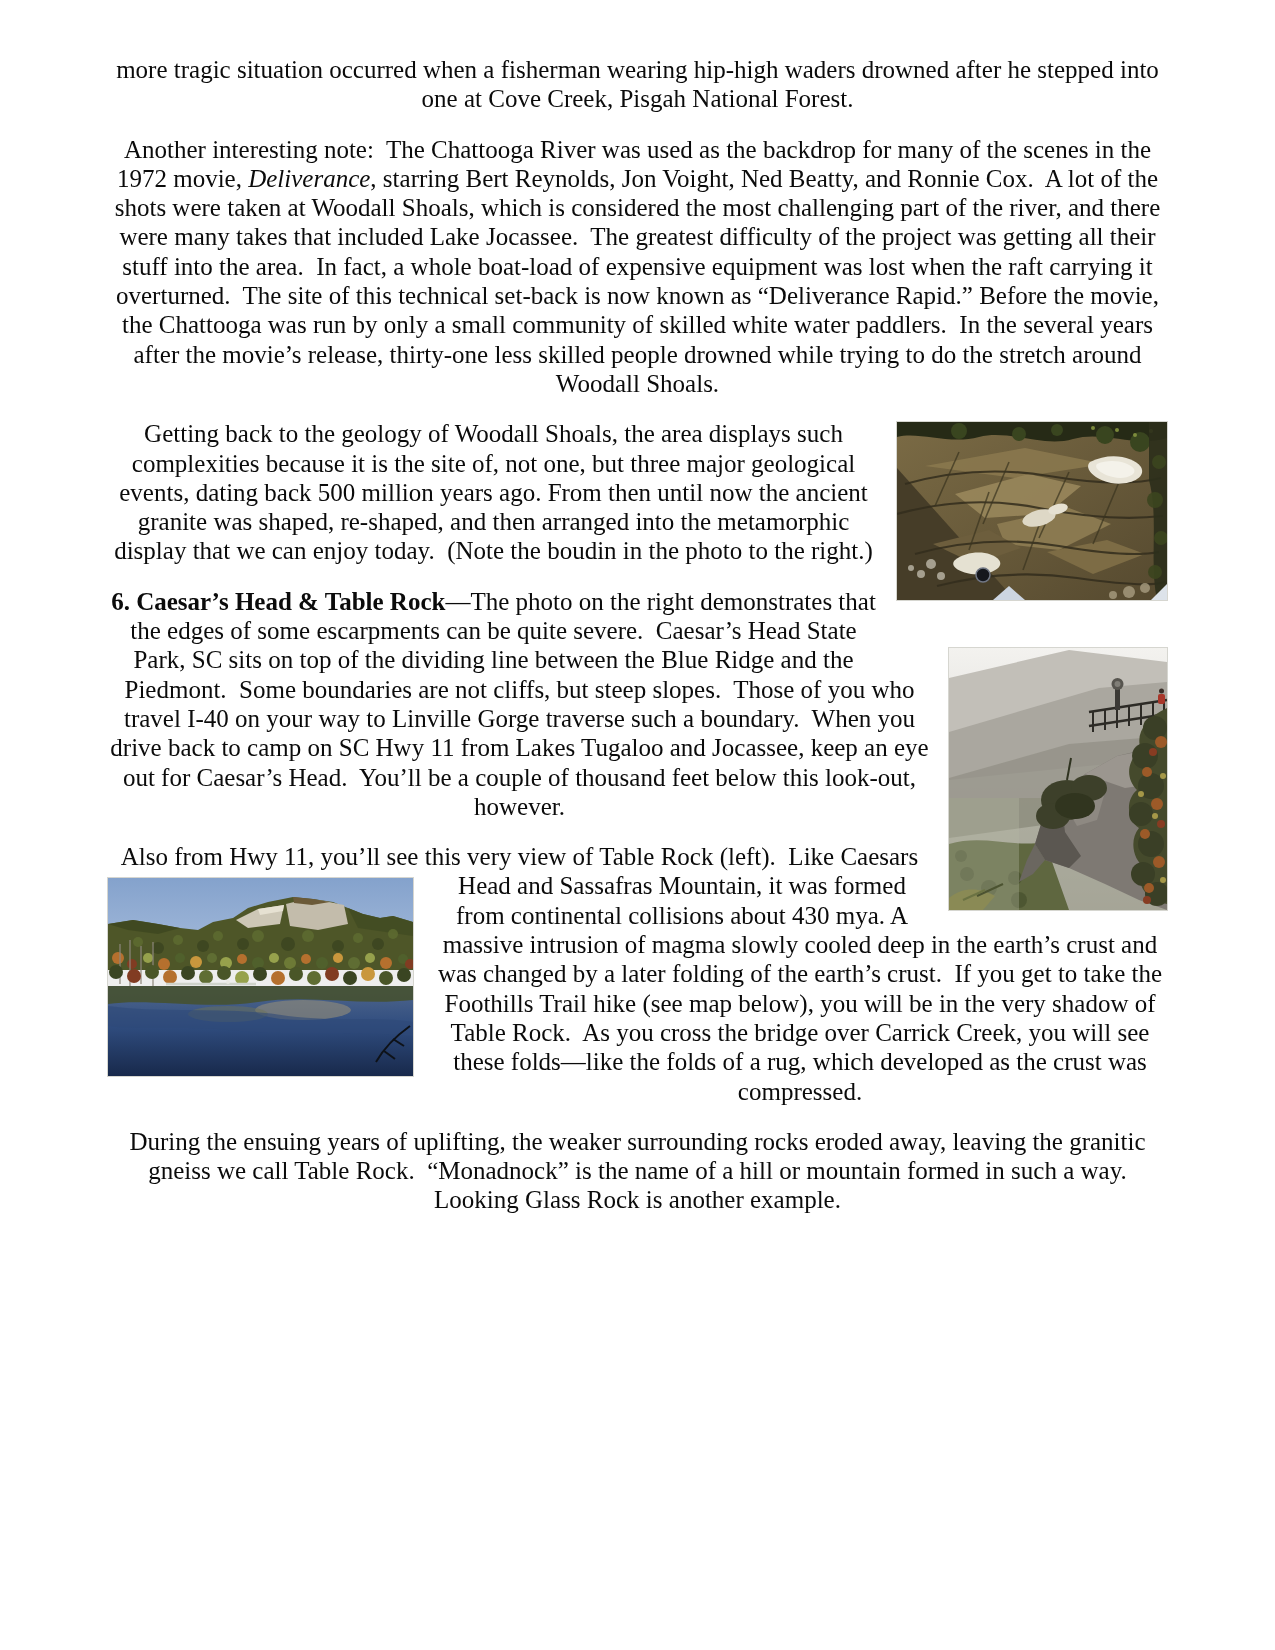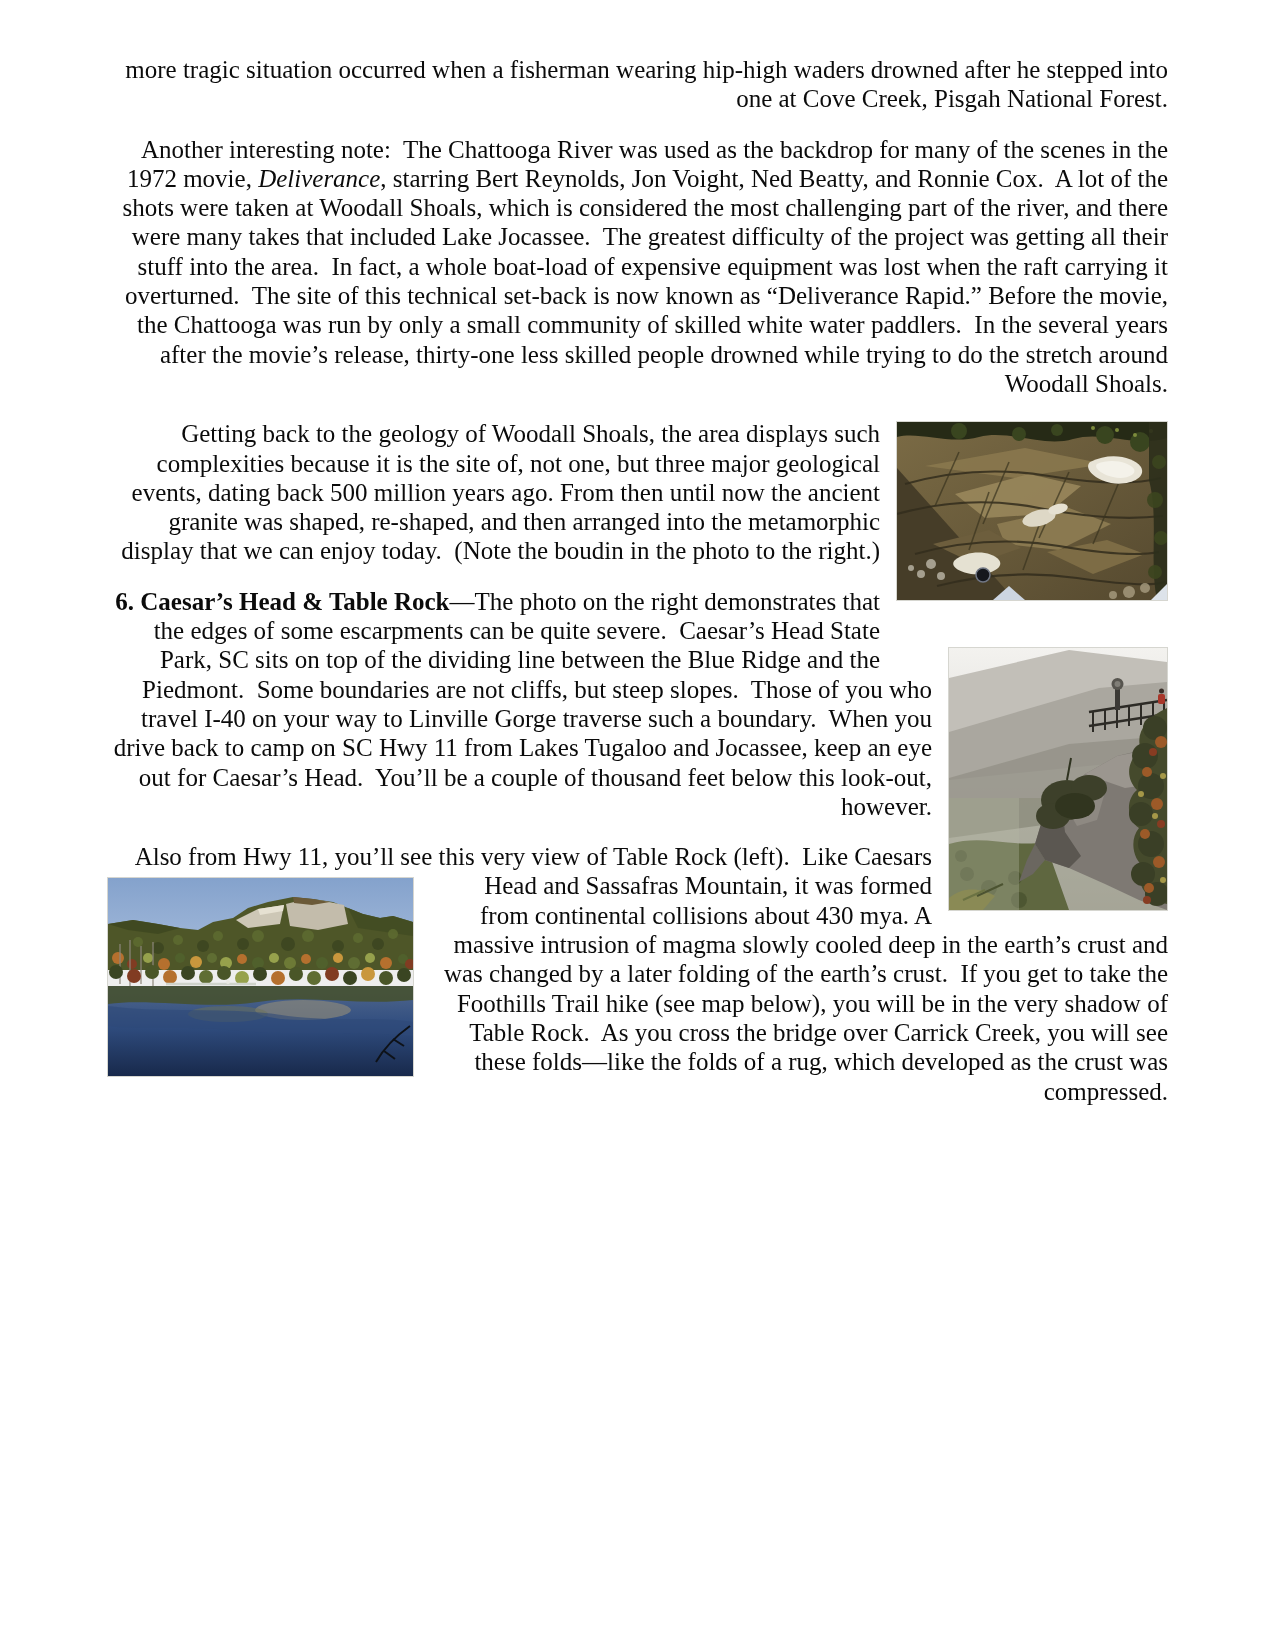--- a/index.html
+++ b/index.html
@@ -12,21 +12,21 @@
     background: #ffffff;
     color: #0b0b0b;
     font-family: "Liberation Serif", "DejaVu Serif", serif;
     font-size: 25px;
     line-height: 29.3px;
     overflow: hidden;
   }
   .para {
     margin: 0 0 21px 0;
     white-space: pre-wrap;
-    text-align: right;
+    text-align: center;
   }
   .para b { font-weight: bold; }
   .para i { }
   .photo {
     display: inline-block;
     line-height: 0;
     border: 1px solid #d6d6d0;
     background: #eee;
   }
   .photo-right { float: right; margin: 2px 0 46px 16px; }
@@ -290,14 +290,15 @@
       <path d="M0,128 C60,136 120,128 180,138 C230,144 270,138 305,144 L305,158 C240,152 180,158 120,152 C80,148 30,152 0,148 Z" fill="#2e4a78" opacity=".6"></path>
       <path d="M58,106 L148,106" stroke="#cfd3cb" stroke-width="2.5" fill="none"></path>
       <circle cx="120" cy="104" r="2" fill="#e8e8e2"></circle>
       <g stroke="#0e1218" stroke-width="2" fill="none">
         <path d="M302,148 C288,158 276,170 268,184"></path>
         <path d="M285,161 L296,168"></path>
             <path d="M276,173 L287,181"></path>
       </g>
     </svg></span><span>and Sassafras Mountain, it was formed from continental collisions about 430 mya. A massive intrusion of magma slowly cooled deep in the earth’s crust and was changed by a later folding of the earth’s crust.  If you get to take the Foothills Trail hike (see map below), you will be in the very shadow of Table Rock.  As you cross the bridge over Carrick Creek, you will see these folds—like the folds of a rug, which developed as the crust was compressed.</span></p>
 
+  <p class="para clear-floats"><span>During the ensuing years of uplifting, the weaker surrounding rocks eroded away, leaving the granitic gneiss we call Table Rock.  “Monadnock” is the name of a hill or mountain formed in such a way. Looking Glass Rock is another example.</span></p>
 
 </div>
 
 </body></html>

